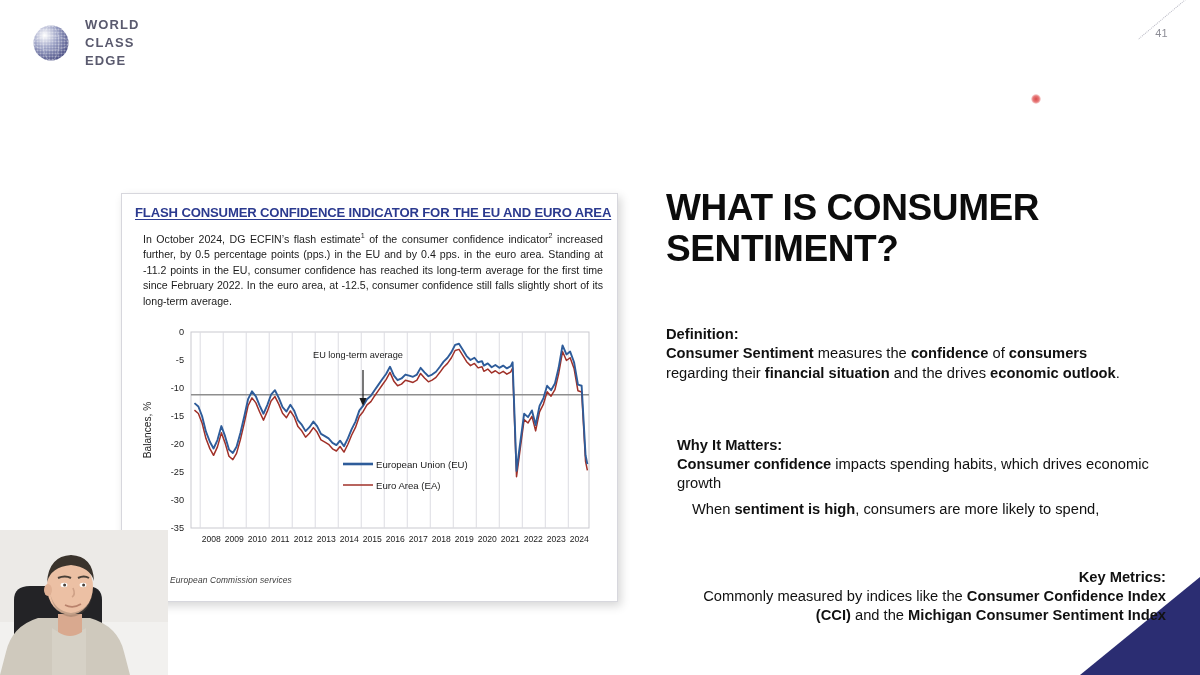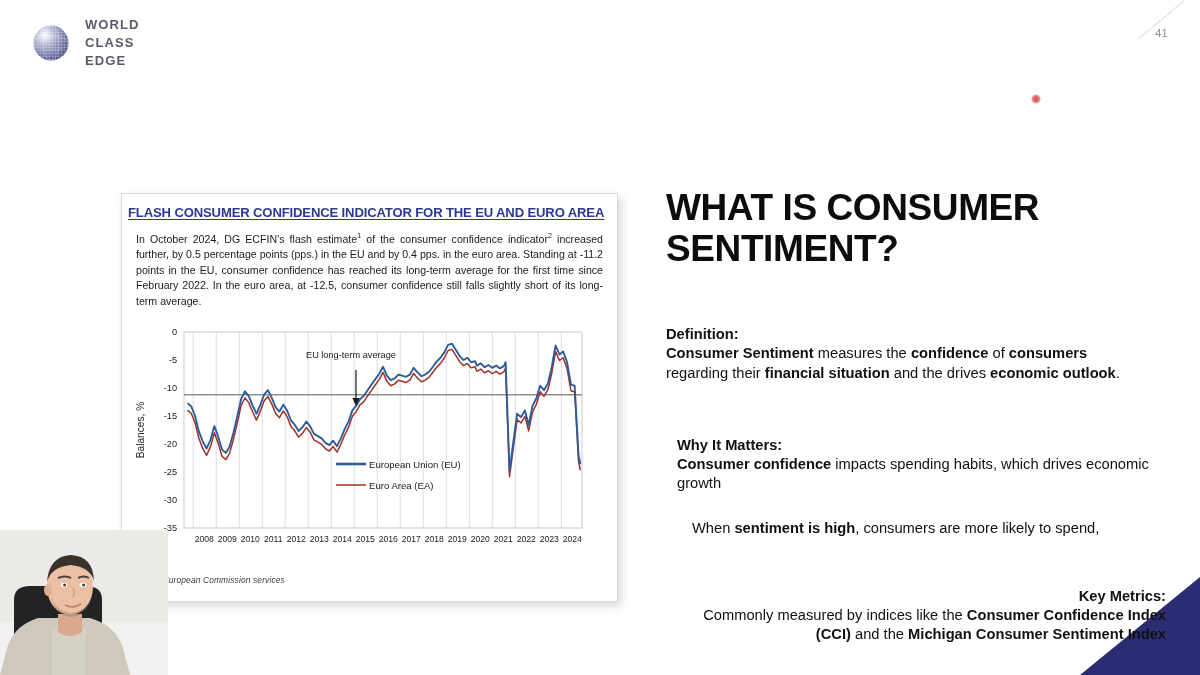--- a/index.html
+++ b/index.html
@@ -52,21 +52,21 @@
     background:radial-gradient(circle, #d94a4a 0%, #e87d7d 45%, rgba(235,150,150,0) 75%);
   }
 
   
   #report-card {
     position:absolute; left:121px; top:193px;
     width:497px; height:409px;
     background:#fff;
     border:1px solid #d7d7dd;
     box-shadow:3px 4px 9px rgba(0,0,0,.16);
-    padding:11px 14px 8px 6px;
+    padding:11px 14px 8px 13px;
   }
   #card-title {
     font-size:13.1px; font-weight:bold; color:#2b3a8f;
     text-decoration:underline; text-underline-offset:2px;
     letter-spacing:-.15px; white-space:nowrap;
   }
   #card-body {
     margin-top:11px;
     font-size:10.6px; line-height:1.47; color:#1b1b1b;
     text-align:justify;
@@ -86,21 +86,21 @@
   #content-panel { position:absolute; left:666px; top:188px; width:500px; }
   #headline {
     font-size:37px; font-weight:bold; color:#0c0c0c;
     letter-spacing:-.4px; line-height:1.1;
   }
   .block { font-size:14.7px; line-height:1.3; color:#111; }
   .block b { font-weight:bold; }
   #definition-block { margin-top:56px; }
   #matters-block   { margin-top:53px;margin-left:11px; }
   .sub-point { margin-left:26px; font-size:14.7px; line-height:1.3; color:#111; }
-  #sub-point-1 { margin-top:26px; }
+  #sub-point-1 { margin-top:7px; }
   #sub-point-2 { margin-top:20px; }
   #metrics-block   { margin-top:49px;text-align:right; }
 
   
   #webcam {
     position:absolute; left:0; bottom:0;
     width:168px; height:145px;
     overflow:hidden;
   }
   #webcam svg { display:block; }

